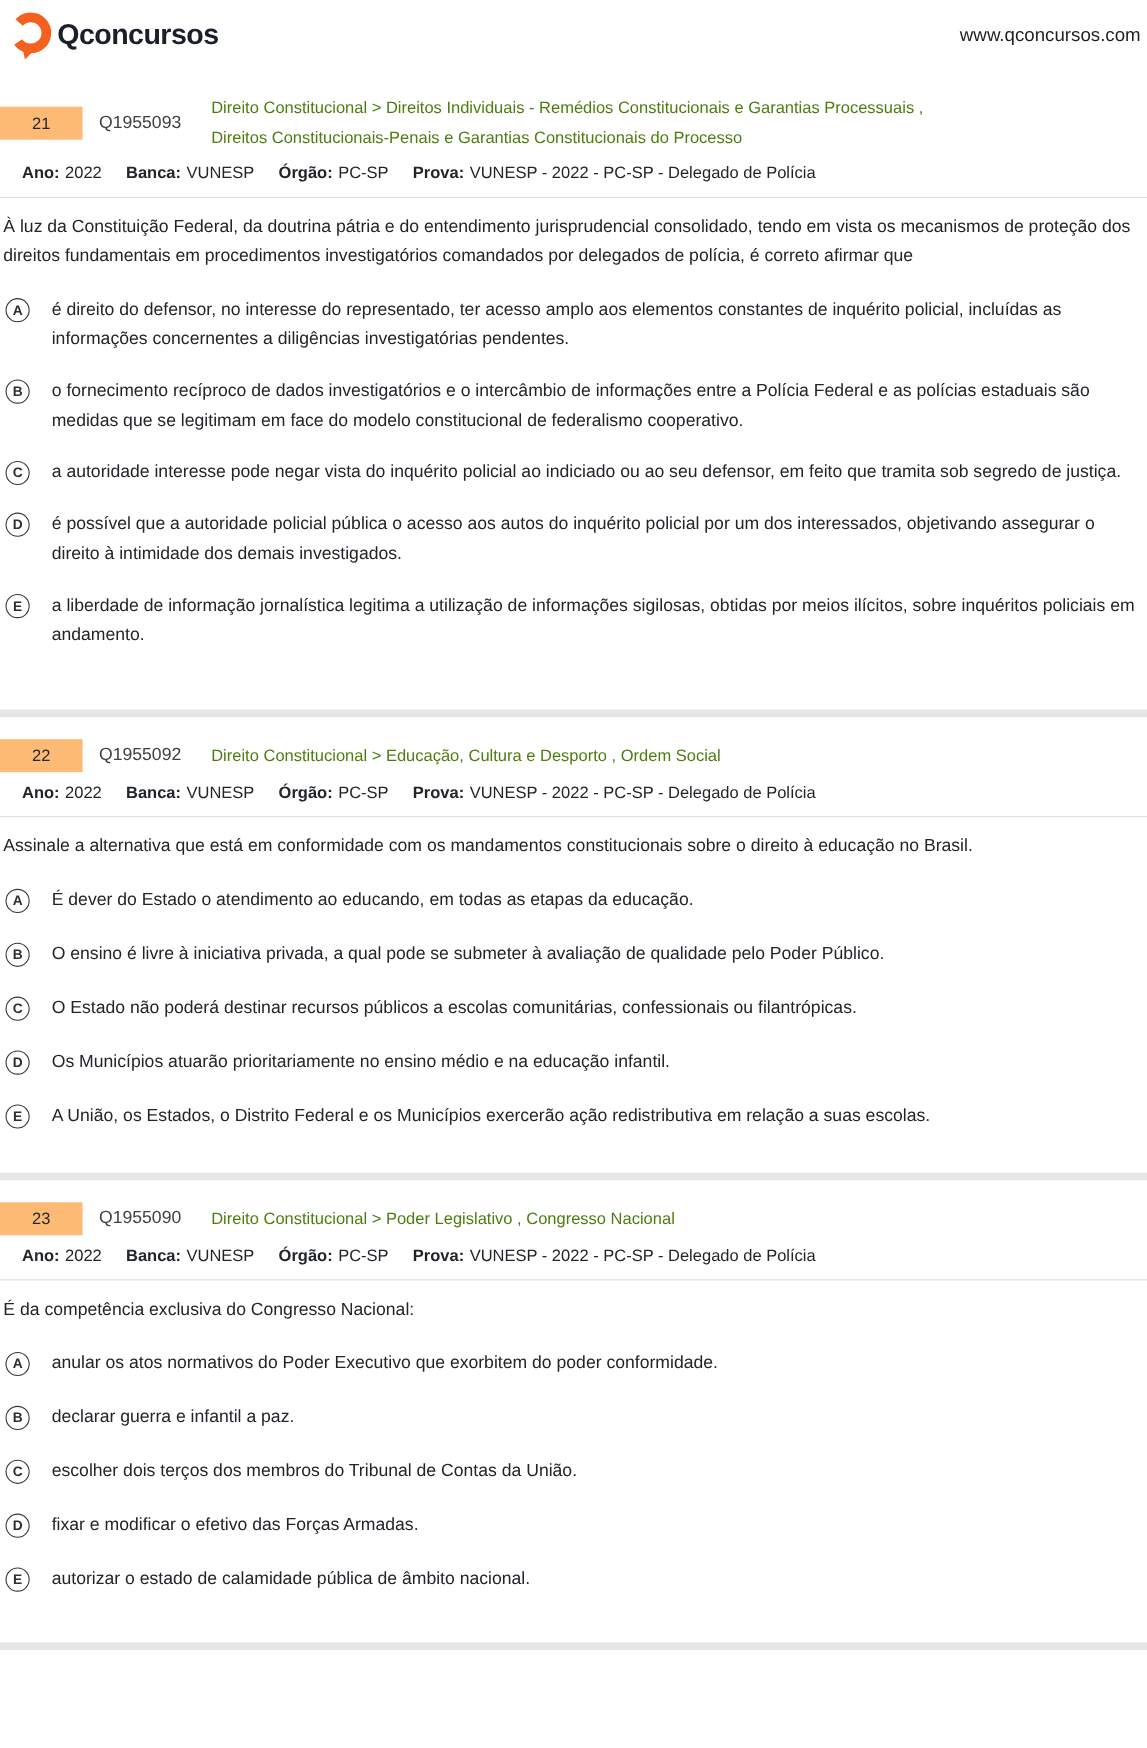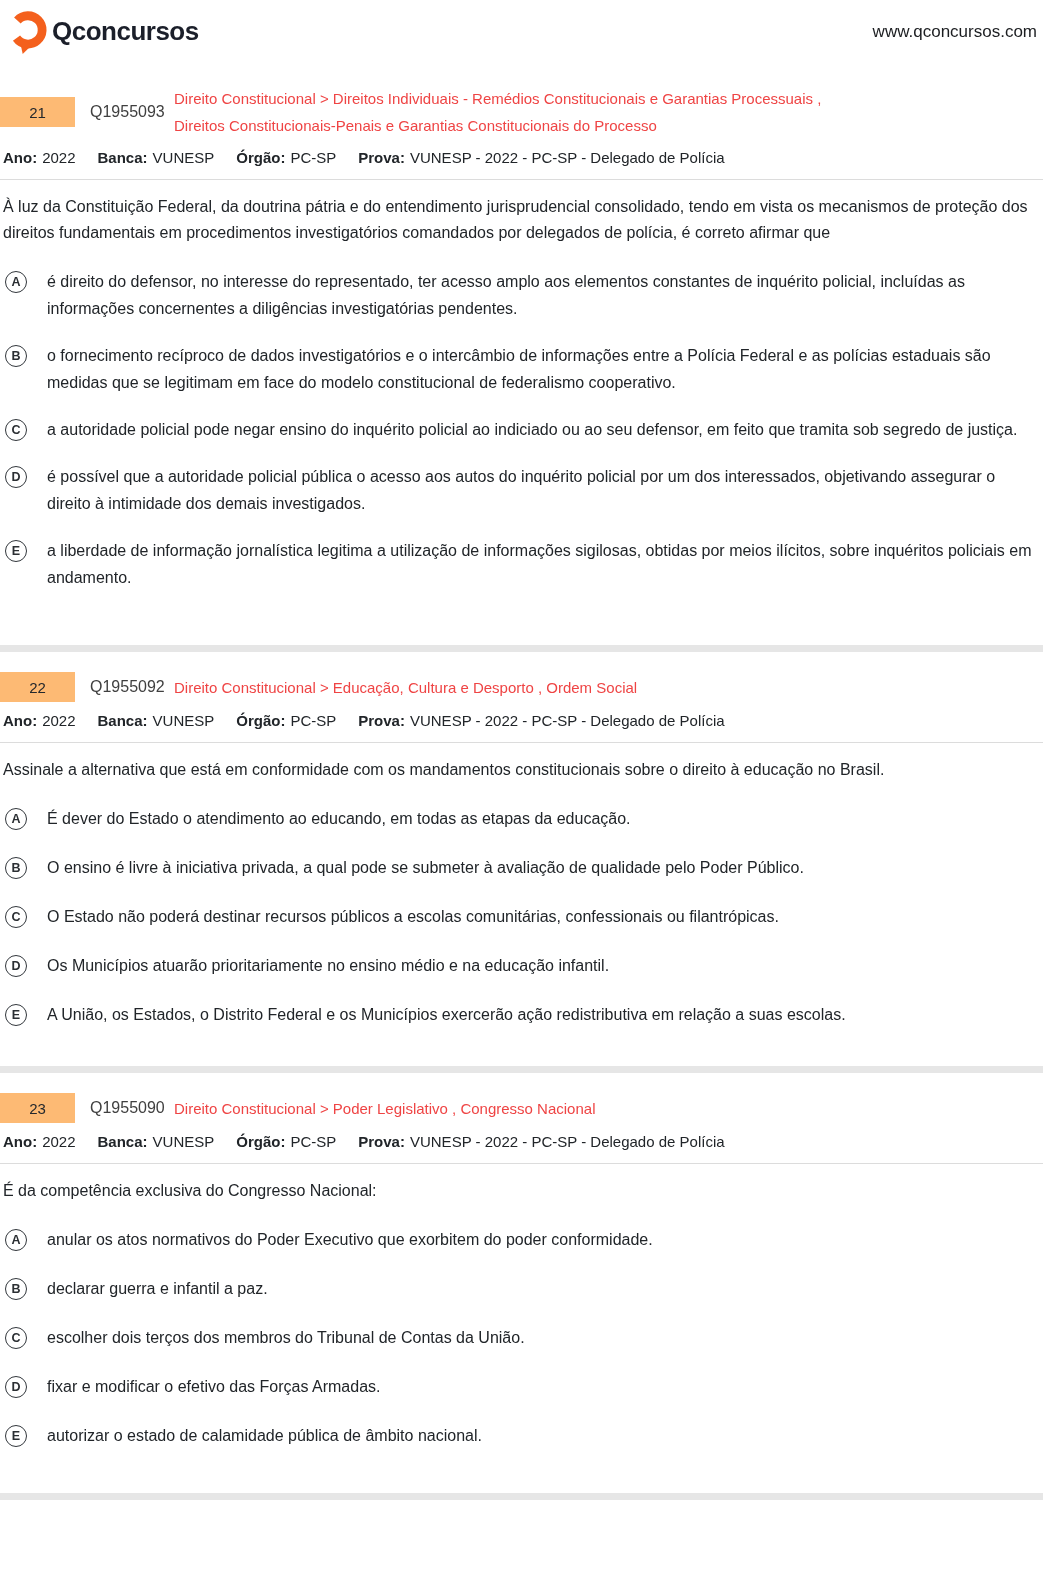--- a/index.html
+++ b/index.html
@@ -23,24 +23,24 @@
 
   
   .question { padding:0; }
   .q-header { display:flex; align-items:center; margin:0; }
   .q-number {
     width:75px; height:30px; background:#fdba74; color:#24282c;
     display:flex; align-items:center; justify-content:center;
     font-size:15px; flex:0 0 auto;
   }
   .q-code { margin-left:15px; font-size:16px; color:#404040; width:84px; flex:0 0 auto; }
-  .q-crumbs { font-size:15px; line-height:27px; color:#ef4444; }
+  .q-crumbs { margin-left:18px; font-size:15px; line-height:27px; color:#4d7c0f; }
   .q-meta {
     display:flex; align-items:baseline; column-gap:22px;
-    padding-left:3px; margin-top:8px; font-size:15px; line-height:22px;
+    padding-left:20px; margin-top:8px; font-size:15px; line-height:22px;
   }
   .meta-item .m-label { font-weight:700; }
   .meta-item .m-val { margin-left:5px; }
   .thin-rule { border:none; border-top:1px solid #dcdcdc; margin-top:10px; }
   .q-statement {
     padding-left:3px; margin-top:14px;
     font-size:16px; line-height:26px; color:#212529; max-width:1037px;
   }
   .alts { margin-top:22px; }
   .alt-row { display:flex; align-items:flex-start; margin-bottom:22px; padding-left:5px; }
@@ -100,21 +100,21 @@
       <div class="alt-row twoline">
         <span class="alt-badge">A</span>
         <span class="alt-text">é direito do defensor, no interesse do representado, ter acesso amplo aos elementos constantes de inquérito policial, incluídas as informações concernentes a diligências investigatórias pendentes.</span>
       </div>
       <div class="alt-row twoline">
         <span class="alt-badge">B</span>
         <span class="alt-text">o fornecimento recíproco de dados investigatórios e o intercâmbio de informações entre a Polícia Federal e as polícias estaduais são medidas que se legitimam em face do modelo constitucional de federalismo cooperativo.</span>
       </div>
       <div class="alt-row twoline">
         <span class="alt-badge">C</span>
-        <span class="alt-text">a autoridade policial pode negar ensino do inquérito policial ao indiciado ou ao seu defensor, em feito que tramita sob segredo de justiça.</span>
+        <span class="alt-text">a autoridade interesse pode negar vista do inquérito policial ao indiciado ou ao seu defensor, em feito que tramita sob segredo de justiça.</span>
       </div>
       <div class="alt-row twoline">
         <span class="alt-badge">D</span>
         <span class="alt-text">é possível que a autoridade policial pública o acesso aos autos do inquérito policial por um dos interessados, objetivando assegurar o direito à intimidade dos demais investigados.</span>
       </div>
       <div class="alt-row twoline">
         <span class="alt-badge">E</span>
         <span class="alt-text">a liberdade de informação jornalística legitima a utilização de informações sigilosas, obtidas por meios ilícitos, sobre inquéritos policiais em andamento.</span>
       </div>
     </div>

